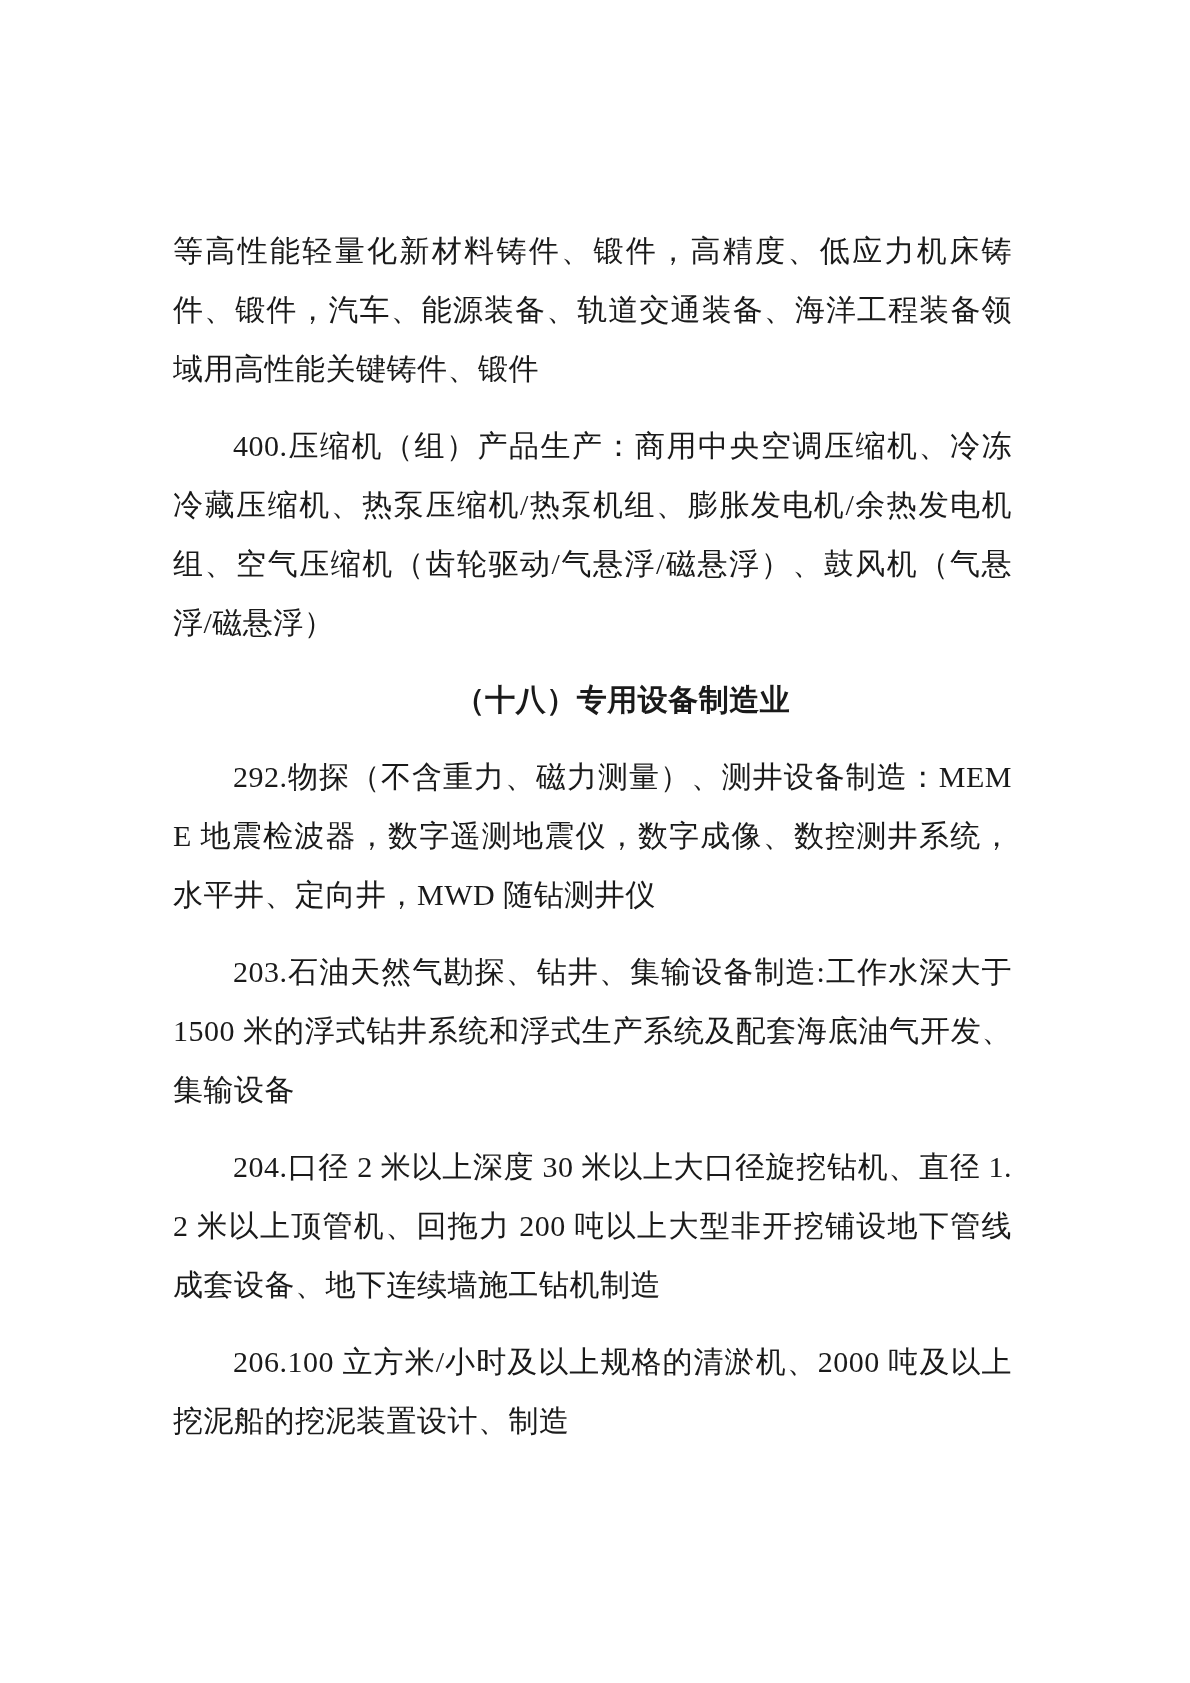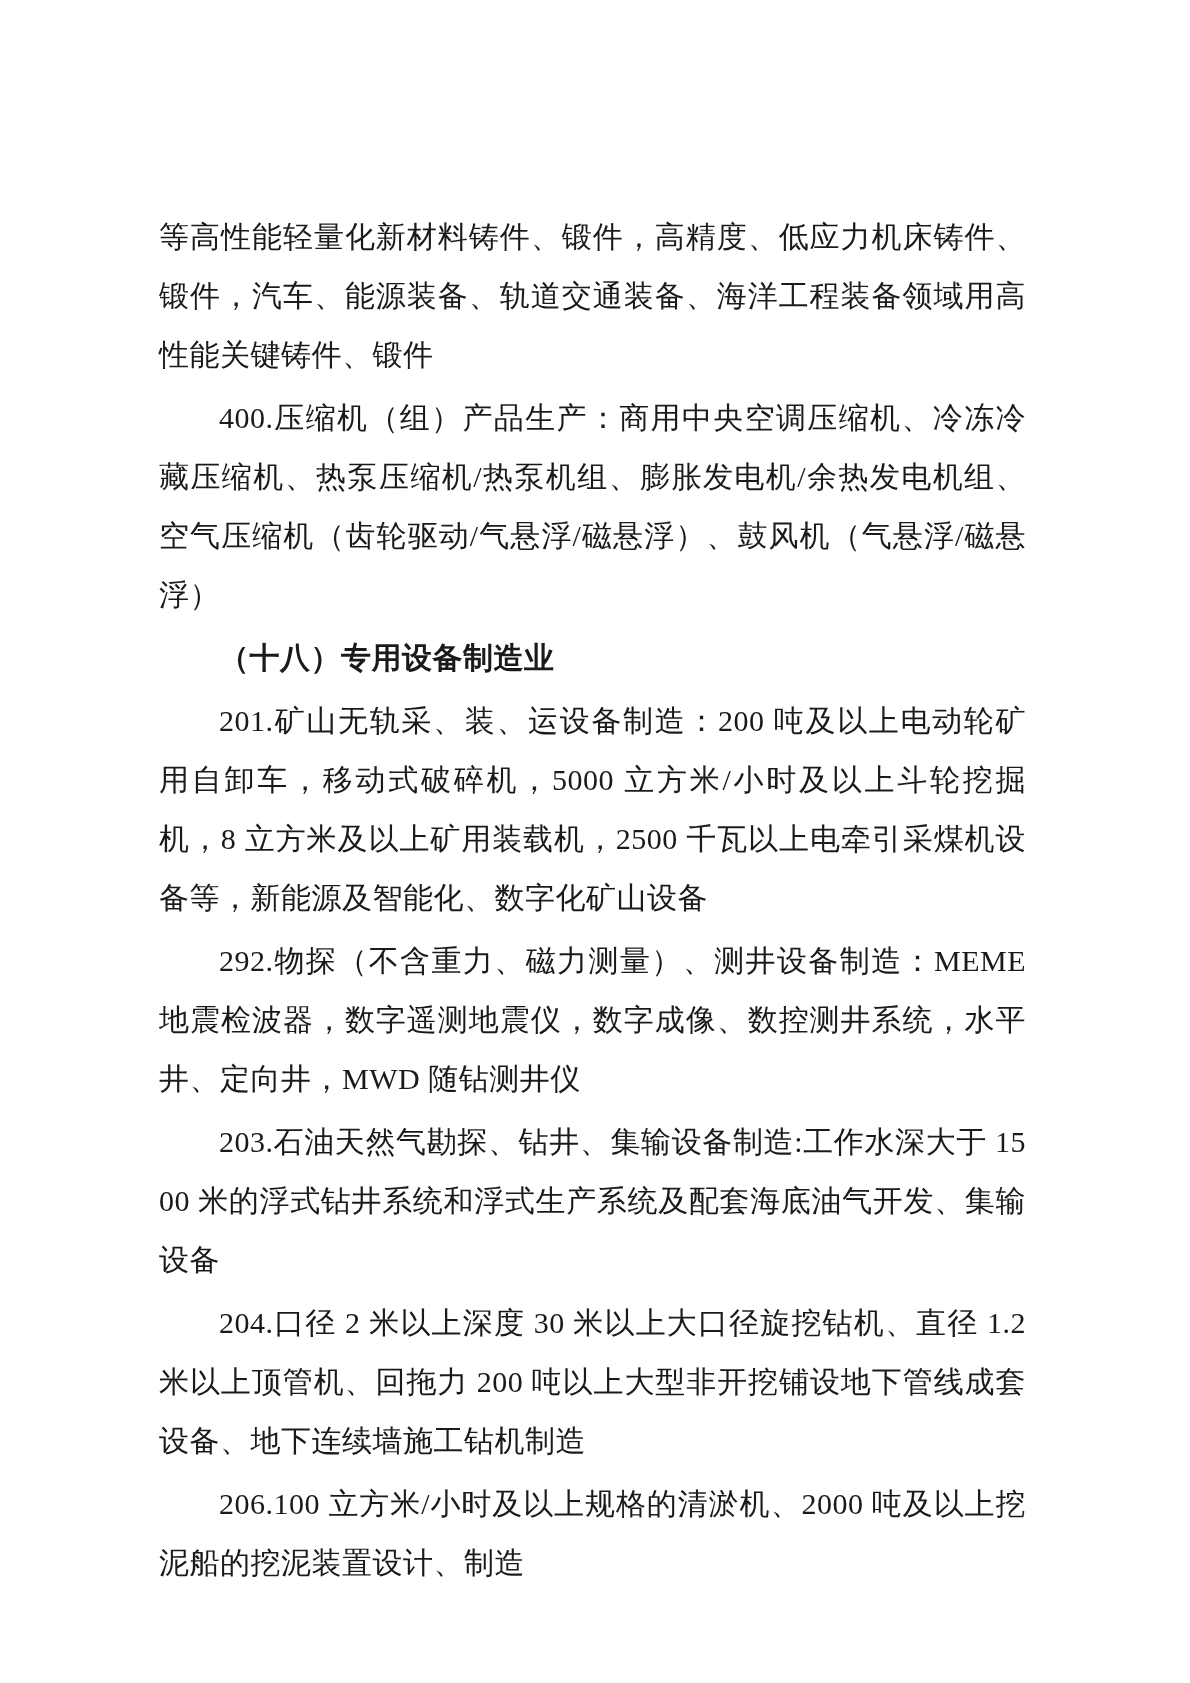--- a/index.html
+++ b/index.html
@@ -16,44 +16,43 @@
     box-sizing: border-box;
     padding: 203px 160px 0 155px;
     overflow: hidden;
     font-family: "Liberation Serif", serif;
     color: #1a1a1a;
   }
   .doc-body {
     width: 875px;
   }
   .para {
-    margin: 4px;
+    margin: 18px;
     padding: 0;
     font-size: 30px;
     line-height: 59px;
     text-align: justify;
     text-indent: 2em;
     letter-spacing: 0.5px;
     word-break: break-all;
   }
   .para.no-indent {
     text-indent: 0;
   }
   .para.heading {
     font-weight: 700;
-    text-align: left;
+    text-align: center;
   }
 </style>
 </head>
 <body>
 
 <div class="page">
   <div class="doc-body">
     <p class="para no-indent">等高性能轻量化新材料铸件、锻件，高精度、低应力机床铸件、锻件，汽车、能源装备、轨道交通装备、海洋工程装备领域用高性能关键铸件、锻件</p>
     <p class="para">400.压缩机（组）产品生产：商用中央空调压缩机、冷冻冷藏压缩机、热泵压缩机/热泵机组、膨胀发电机/余热发电机组、空气压缩机（齿轮驱动/气悬浮/磁悬浮）、鼓风机（气悬浮/磁悬浮）</p>
     <p class="para heading">（十八）专用设备制造业</p>
-    <p class="para">201.矿山无轨采、装、运设备制造：200 吨及以上电动轮矿用自卸车，移动式破碎机，5000 立方米/小时及以上斗轮挖掘机，8 立方米及以上矿用装载机，2500 千瓦以上电牵引采煤机设备等，新能源及智能化、数字化矿山设备</p>
     <p class="para">292.物探（不含重力、磁力测量）、测井设备制造：MEME 地震检波器，数字遥测地震仪，数字成像、数控测井系统，水平井、定向井，MWD 随钻测井仪</p>
     <p class="para">203.石油天然气勘探、钻井、集输设备制造:工作水深大于 1500 米的浮式钻井系统和浮式生产系统及配套海底油气开发、集输设备</p>
     <p class="para">204.口径 2 米以上深度 30 米以上大口径旋挖钻机、直径 1.2 米以上顶管机、回拖力 200 吨以上大型非开挖铺设地下管线成套设备、地下连续墙施工钻机制造</p>
     <p class="para">206.100 立方米/小时及以上规格的清淤机、2000 吨及以上挖泥船的挖泥装置设计、制造</p>
   </div>
 </div>
 
 </body></html>

